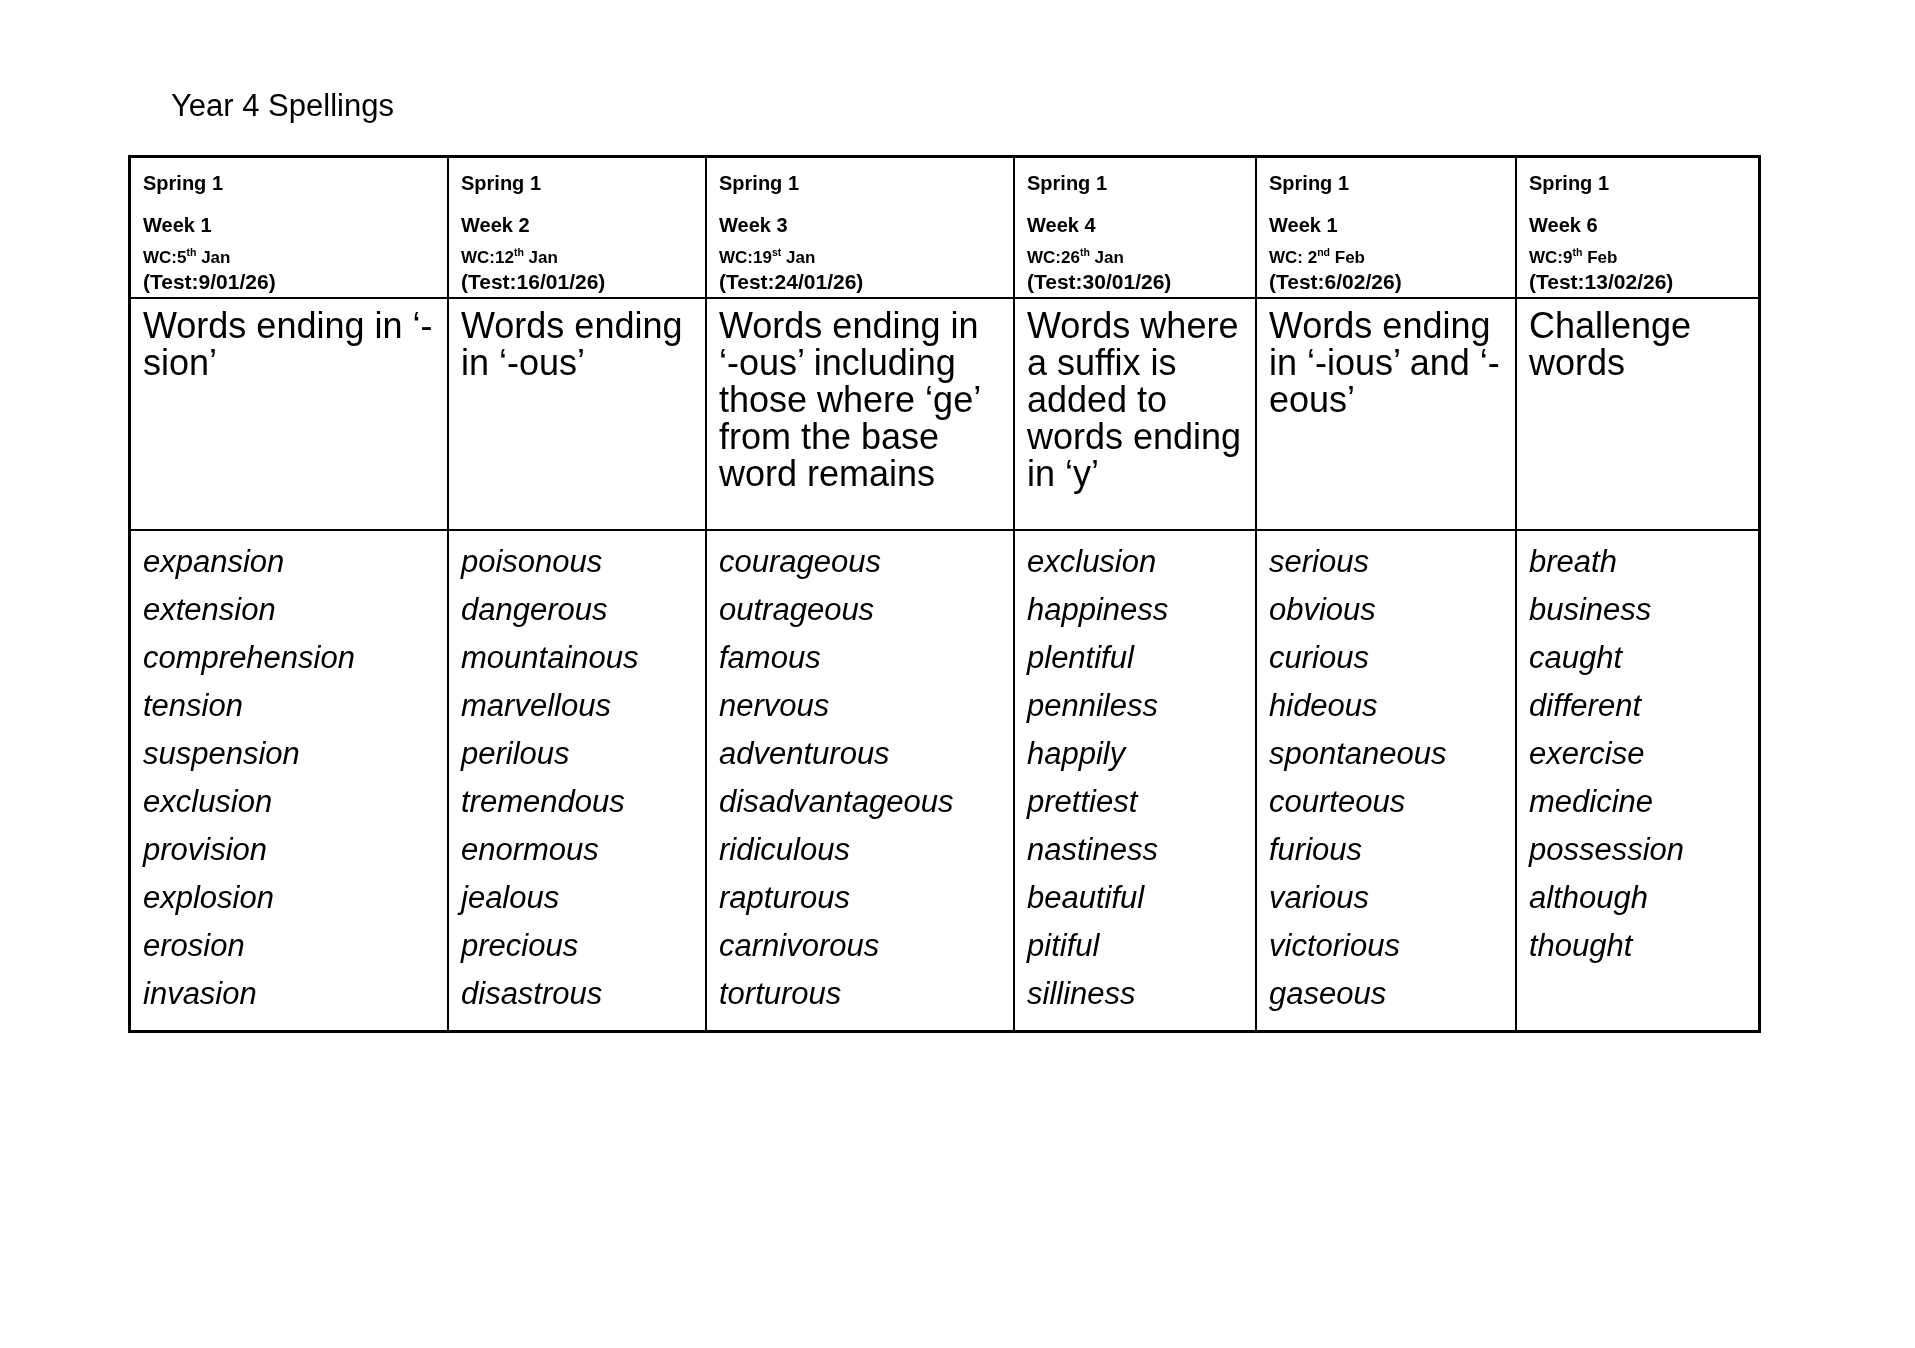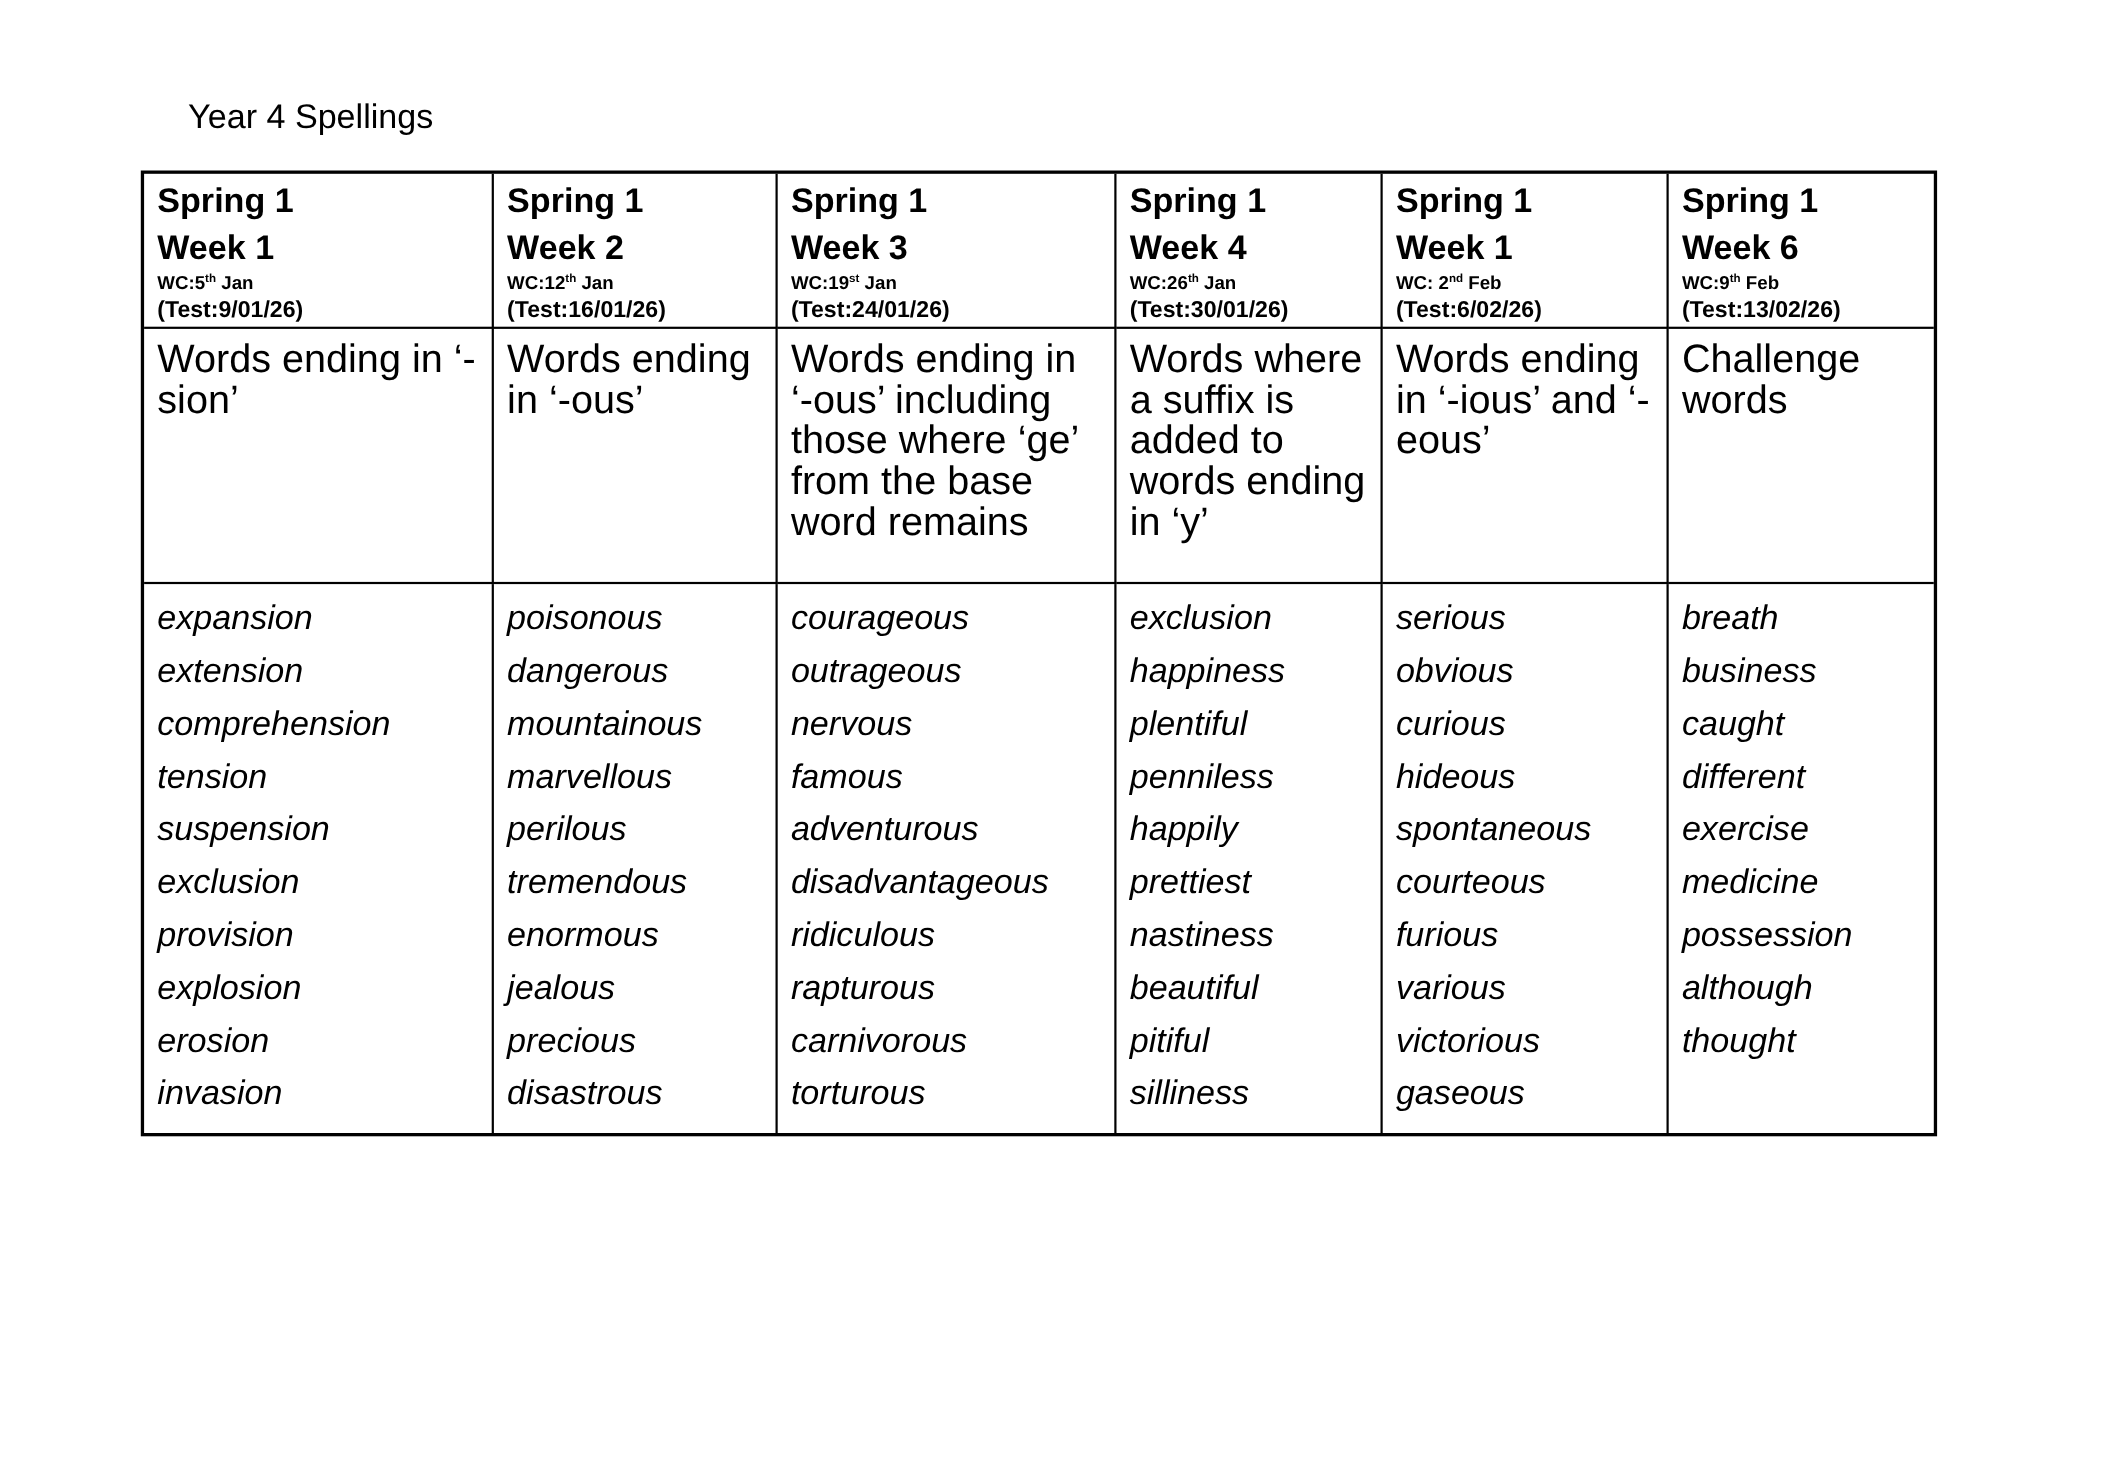--- a/index.html
+++ b/index.html
@@ -34,21 +34,21 @@
   .cell {
     border-right: 2px solid #000000;
     border-bottom: 2px solid #000000;
     padding: 4px 10px 4px 12px;
     box-sizing: border-box;
     overflow: hidden;
   }
   .cell:nth-child(6n) { border-right: none; }
   .cell:nth-child(n+13) { border-bottom: none; font-style: italic; }
   .head .term, .head .week {
-    font-size: 31px;
+    font-size: 20px;
     font-weight: 700;
     line-height: 42px;
     white-space: nowrap;
   }
   .head .wc {
     font-size: 17px;
     font-weight: 700;
     line-height: 23px;
     white-space: nowrap;
   }
@@ -148,22 +148,22 @@
       <div class="word">perilous</div>
       <div class="word">tremendous</div>
       <div class="word">enormous</div>
       <div class="word">jealous</div>
       <div class="word">precious</div>
       <div class="word">disastrous</div>
     </div>
   <div class="cell words">
       <div class="word">courageous</div>
       <div class="word">outrageous</div>
+      <div class="word">famous</div>
       <div class="word">nervous</div>
-      <div class="word">famous</div>
       <div class="word">adventurous</div>
       <div class="word">disadvantageous</div>
       <div class="word">ridiculous</div>
       <div class="word">rapturous</div>
       <div class="word">carnivorous</div>
       <div class="word">torturous</div>
     </div>
   <div class="cell words">
       <div class="word">exclusion</div>
       <div class="word">happiness</div>

